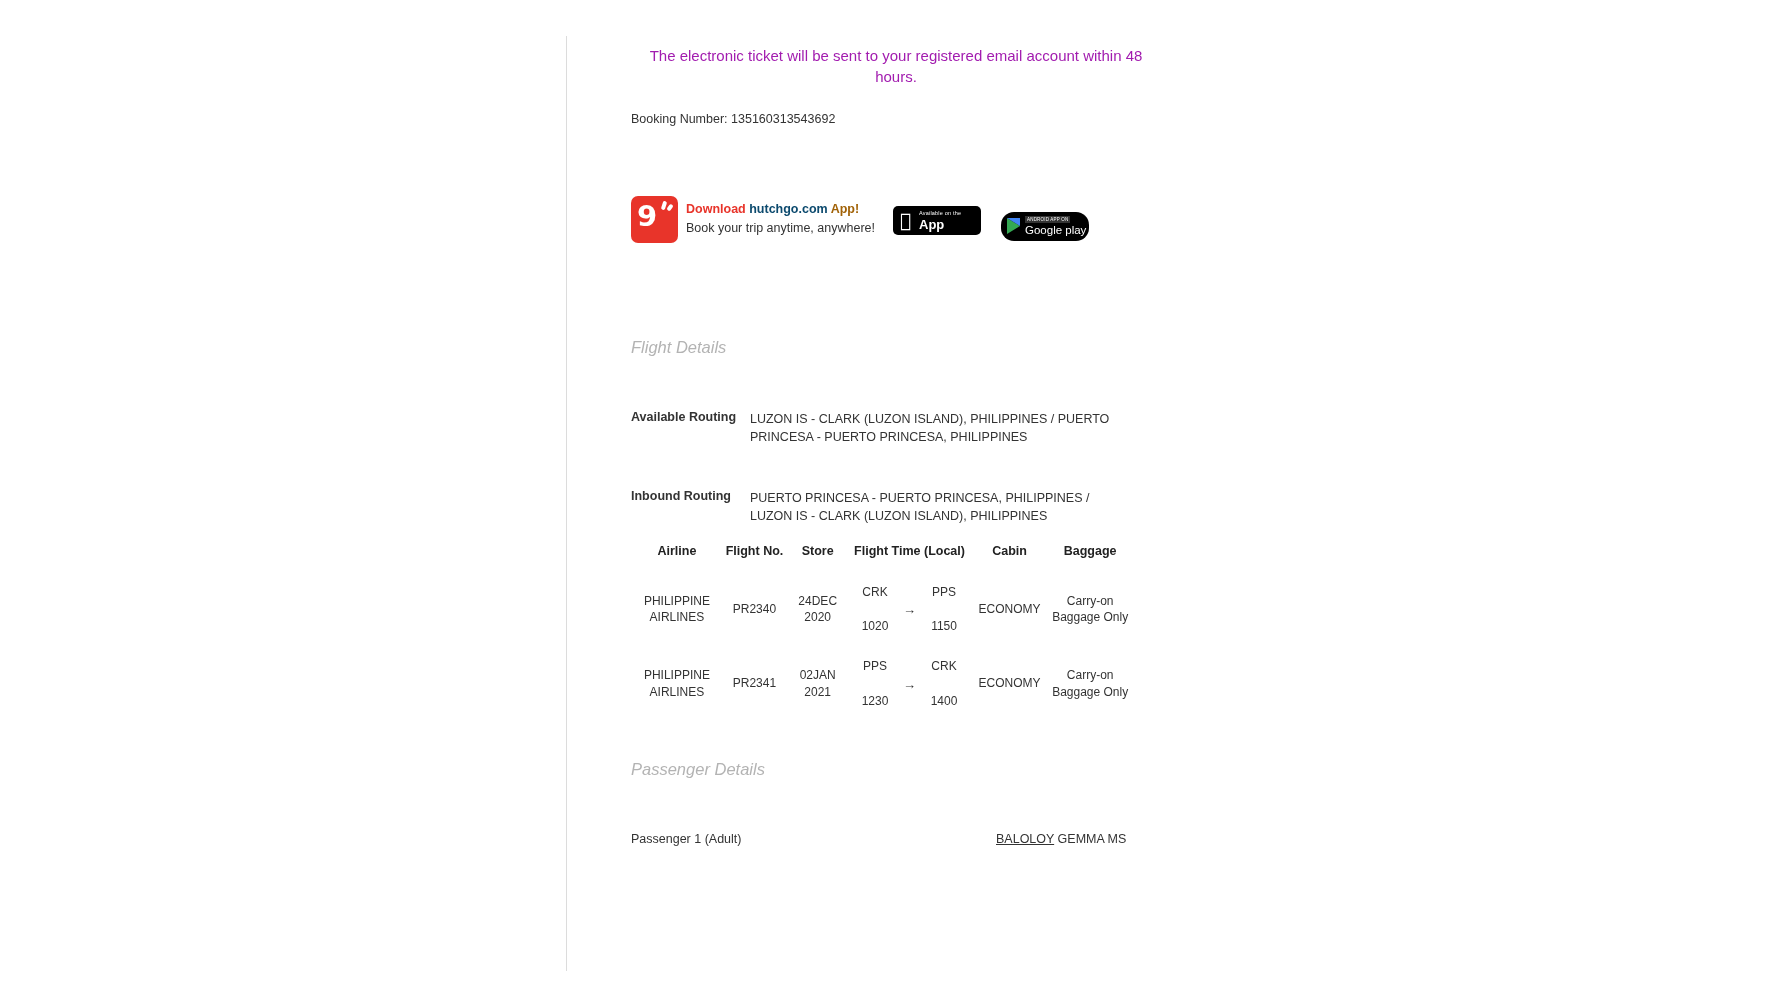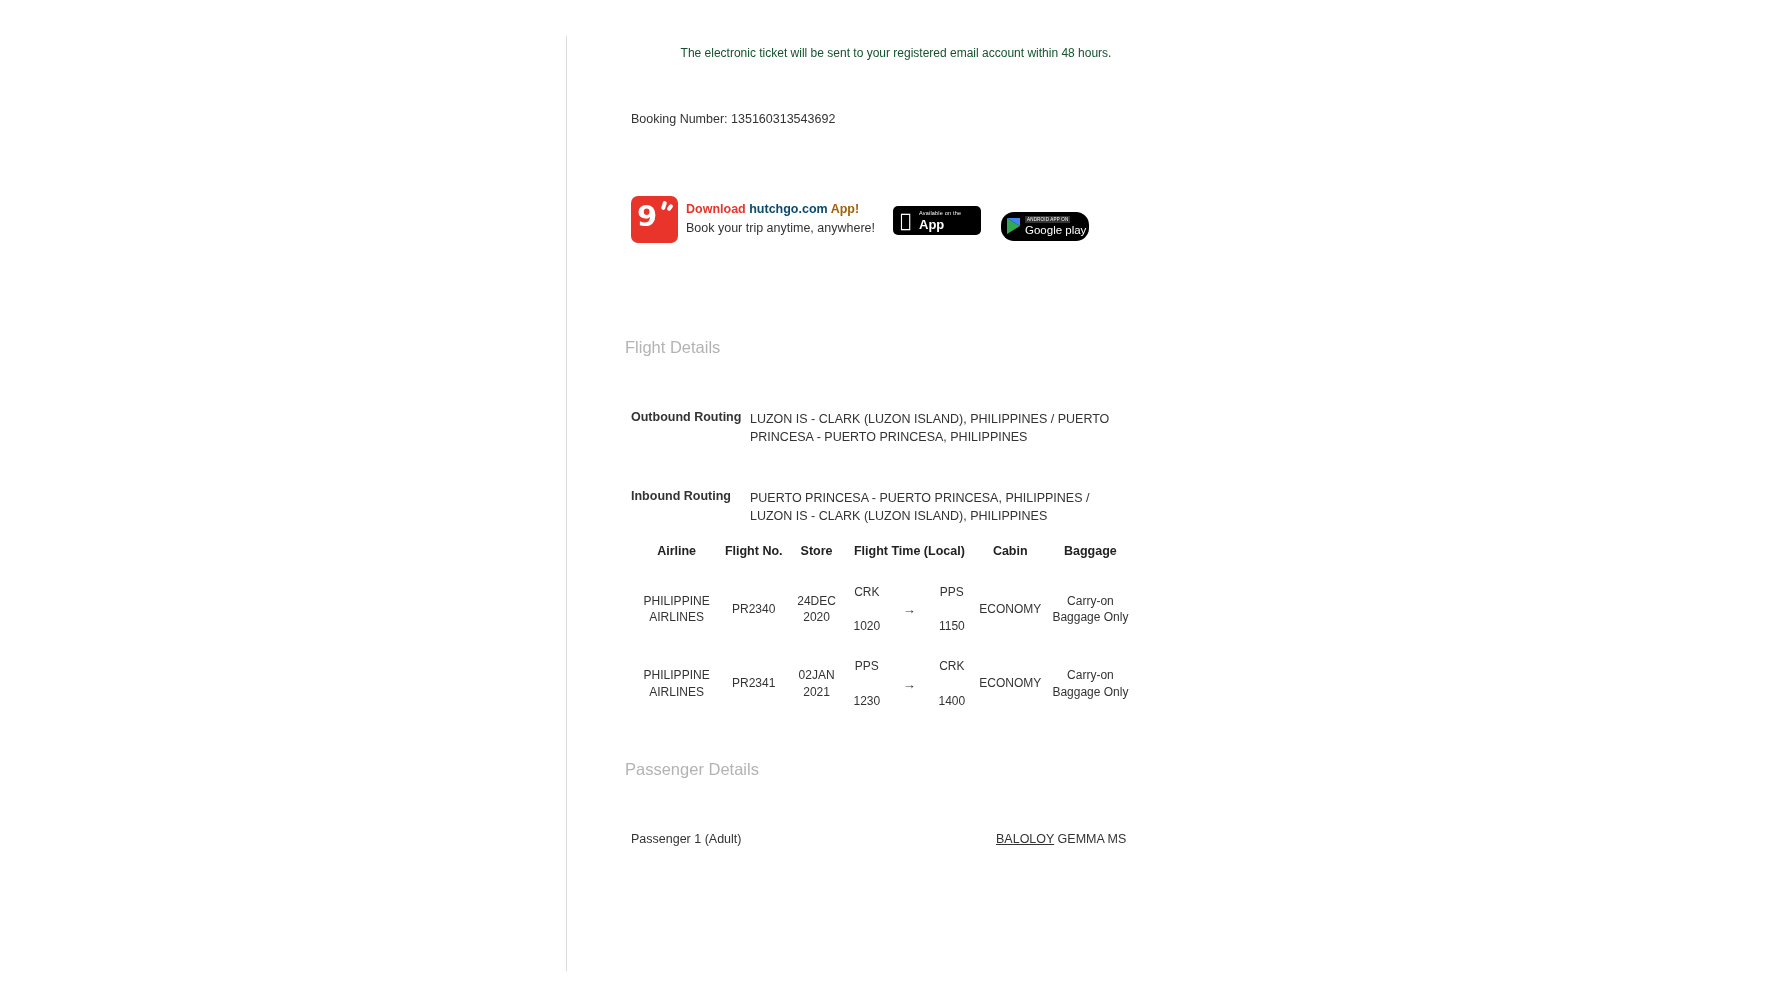--- a/index.html
+++ b/index.html
@@ -32,22 +32,22 @@
     top: 0;
     width: 640px;
   }
 
   .notice {
     position: absolute;
     left: 70px;
     top: 45px;
     width: 520px;
     text-align: center;
-    font-size: 12px;
-    color: #14532d;
+    font-size: 15px;
+    color: #a21caf;
     line-height: 1.4;
   }
 
   .booking-no {
     position: absolute;
     left: 65px;
     top: 112px;
     font-size: 12.5px;
     color: #333;
   }
@@ -142,24 +142,25 @@
     position: absolute; left: 6px; top: 6px;
     width: 0; height: 0;
     border-top: 8px solid #4285f4;
     border-bottom: 8px solid transparent;
     border-left: 13px solid transparent;
   }
 
   
   .section-title {
     position: absolute;
-    left: 59px;
+    left: 65px;
     font-size: 16.5px;
     color: #b3b3b3;
     font-weight: normal;
+    font-style: italic;
   }
   #flight-details-title { top: 338px; }
   #passenger-details-title { top: 760px; }
 
   .routing-label {
     position: absolute;
     left: 65px;
     font-size: 12.5px;
     font-weight: bold;
     color: #333;
@@ -203,21 +204,21 @@
   .col-airline { width: 90px; }
   .col-flightno { width: 62px; }
   .col-date { width: 62px; }
   .col-time { width: 118px; }
   .col-cabin { width: 78px; }
   .col-baggage { width: 80px; }
   .seg {
     display: flex;
     align-items: center;
     justify-content: center;
-    gap: 20px;
+    gap: 12px;
   }
   .seg .port { display: block; }
   .seg .tm { display: block; margin-top: 18px; }
   .seg .endpoint { min-width: 32px; }
   .seg .arrow { font-size: 13px; color: #333; padding-top: 2px; }
 
   
   .passenger-label {
     position: absolute;
     left: 65px;
@@ -271,21 +272,21 @@
       <div class="store-badge badge-google">
         <span class="play-tri"></span>
         <span class="play-tri2"></span>
         <span class="small">ANDROID APP ON</span>
         <span class="big">Google play</span>
       </div>
     </div>
 
     <div class="section-title" id="flight-details-title">Flight Details</div>
 
-    <div class="routing-label" id="outbound-label">Outbound Routing</div>
+    <div class="routing-label" id="outbound-label">Available Routing</div>
     <div class="routing-value" id="outbound-value">LUZON IS - CLARK (LUZON ISLAND), PHILIPPINES / PUERTO PRINCESA - PUERTO PRINCESA, PHILIPPINES</div>
 
     <div class="routing-label" id="inbound-label">Inbound Routing</div>
     <div class="routing-value" id="inbound-value">PUERTO PRINCESA - PUERTO PRINCESA, PHILIPPINES / LUZON IS - CLARK (LUZON ISLAND), PHILIPPINES</div>
 
     <table class="flight-table">
       <thead>
         <tr>
           <th class="col-airline">Airline</th>
           <th class="col-flightno">Flight No.</th>

